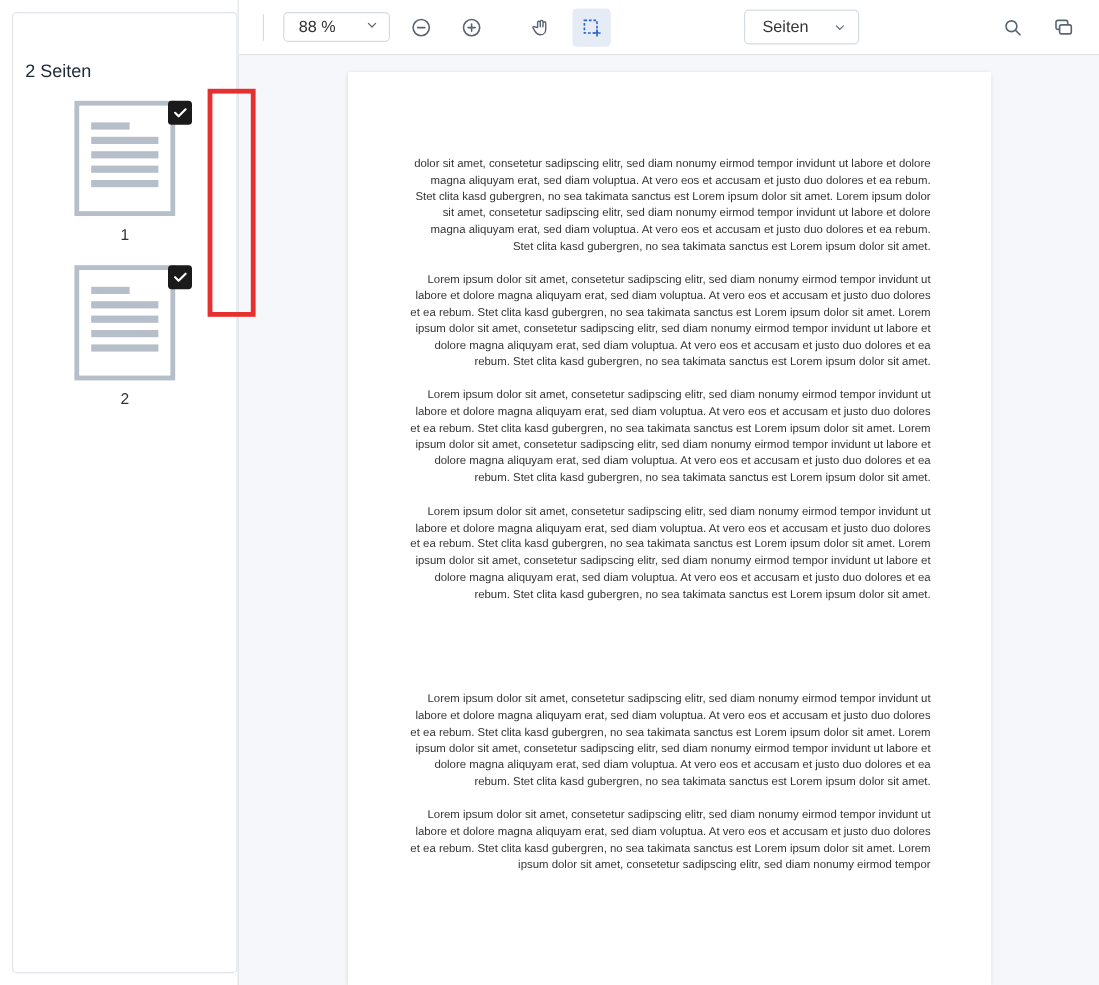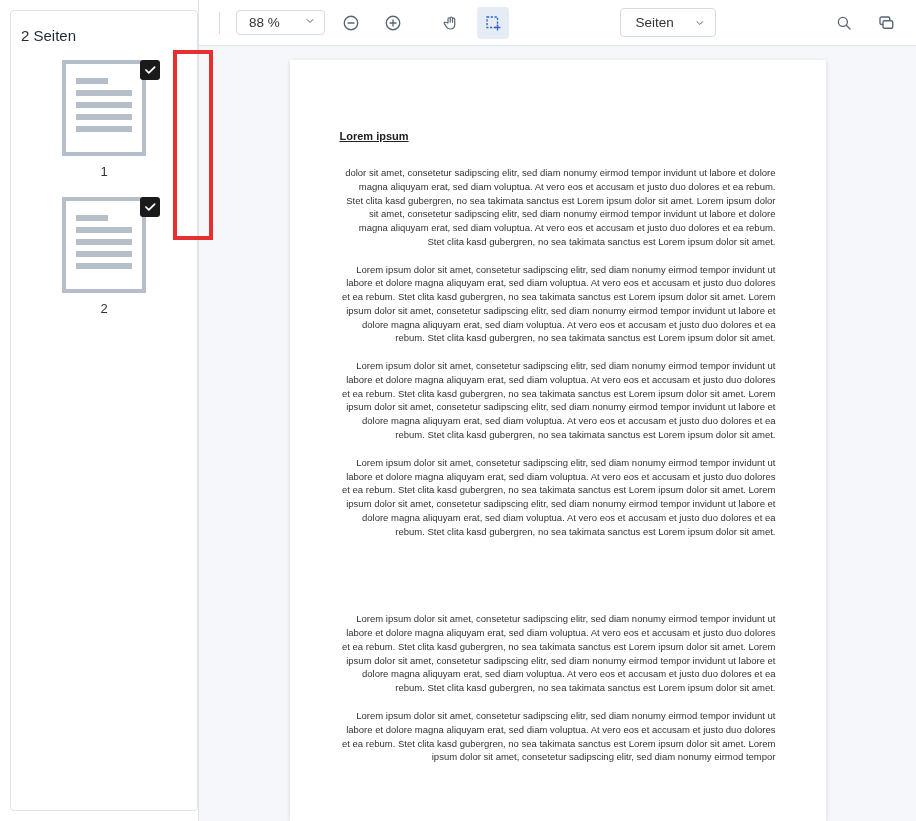--- a/index.html
+++ b/index.html
@@ -2,21 +2,21 @@
 <html><head>
 <meta charset="utf-8">
 <style>
   * { box-sizing: border-box; margin: 0; padding: 0; }
   html, body { width: 916px; height: 821px; font-family: -apple-system, BlinkMacSystemFont, "Segoe UI", Arial, sans-serif; background: #fff; overflow: hidden; }
   .app { display: flex; width: 100%; height: 100%; }
 
   
   .sidebar { width: 198px; height: 100%; background: #fff; border-right: none; display: flex; flex-direction: column; padding: 10px 0 10px 10px; }
   .sidebar-inner { border: 1px solid #e0e4e8; border-radius: 4px; flex: 1; padding: 10px 4px; }
-  .pages-title { font-size: 15px; color: #1f2937; padding: 6px 6px 14px 6px; }
+  .pages-title { font-size: 15px; color: #1f2937; padding: 6px 6px 14px 6px; margin-top: 24px; }
   .thumb-list { display: flex; flex-direction: column; align-items: center; gap: 16px; }
   .thumb-wrap { display: flex; flex-direction: column; align-items: center; position: relative; }
   .thumb { width: 92px; height: 100px; position: relative; }
   .thumb svg { display: block; }
   .thumb-checkbox { position: absolute; top: 2px; right: -10px; width: 20px; height: 20px; background: #1a1a1a; border-radius: 3px; display: flex; align-items: center; justify-content: center; z-index: 3; }
   .thumb-checkbox svg { width: 14px; height: 14px; }
   .thumb-label { font-size: 13px; color: #333; margin-top: 6px; }
   .highlights { position: absolute; right: -20px; top: -8px; width: 40px; height: 190px; border: 4px solid #e5302f; z-index: 2; }
 
   
@@ -154,21 +154,20 @@
       <div class="icon-btn">
         <svg viewBox="0 0 24 24">
             <rect x="4" y="4" width="13" height="10" rx="2" stroke="#5b6572" stroke-width="1.8" fill="none"></rect>
             <rect x="8" y="9" width="13" height="10" rx="2" stroke="#5b6572" stroke-width="1.8" fill="#fff"></rect>
           </svg>
       </div>
     </div>
 
     <div class="doc-scroll">
       <div class="page">
-        <div class="doc-title">Lorem ipsum</div>
         <div class="para">dolor sit amet, consetetur sadipscing elitr, sed diam nonumy eirmod tempor invidunt ut labore et dolore magna aliquyam erat, sed diam voluptua. At vero eos et accusam et justo duo dolores et ea rebum. Stet clita kasd gubergren, no sea takimata sanctus est Lorem ipsum dolor sit amet. Lorem ipsum dolor sit amet, consetetur sadipscing elitr, sed diam nonumy eirmod tempor invidunt ut labore et dolore magna aliquyam erat, sed diam voluptua. At vero eos et accusam et justo duo dolores et ea rebum. Stet clita kasd gubergren, no sea takimata sanctus est Lorem ipsum dolor sit amet.</div>
         <div class="para">Lorem ipsum dolor sit amet, consetetur sadipscing elitr, sed diam nonumy eirmod tempor invidunt ut labore et dolore magna aliquyam erat, sed diam voluptua. At vero eos et accusam et justo duo dolores et ea rebum. Stet clita kasd gubergren, no sea takimata sanctus est Lorem ipsum dolor sit amet. Lorem ipsum dolor sit amet, consetetur sadipscing elitr, sed diam nonumy eirmod tempor invidunt ut labore et dolore magna aliquyam erat, sed diam voluptua. At vero eos et accusam et justo duo dolores et ea rebum. Stet clita kasd gubergren, no sea takimata sanctus est Lorem ipsum dolor sit amet.</div>
         <div class="para">Lorem ipsum dolor sit amet, consetetur sadipscing elitr, sed diam nonumy eirmod tempor invidunt ut labore et dolore magna aliquyam erat, sed diam voluptua. At vero eos et accusam et justo duo dolores et ea rebum. Stet clita kasd gubergren, no sea takimata sanctus est Lorem ipsum dolor sit amet. Lorem ipsum dolor sit amet, consetetur sadipscing elitr, sed diam nonumy eirmod tempor invidunt ut labore et dolore magna aliquyam erat, sed diam voluptua. At vero eos et accusam et justo duo dolores et ea rebum. Stet clita kasd gubergren, no sea takimata sanctus est Lorem ipsum dolor sit amet.</div>
         <div class="para">Lorem ipsum dolor sit amet, consetetur sadipscing elitr, sed diam nonumy eirmod tempor invidunt ut labore et dolore magna aliquyam erat, sed diam voluptua. At vero eos et accusam et justo duo dolores et ea rebum. Stet clita kasd gubergren, no sea takimata sanctus est Lorem ipsum dolor sit amet. Lorem ipsum dolor sit amet, consetetur sadipscing elitr, sed diam nonumy eirmod tempor invidunt ut labore et dolore magna aliquyam erat, sed diam voluptua. At vero eos et accusam et justo duo dolores et ea rebum. Stet clita kasd gubergren, no sea takimata sanctus est Lorem ipsum dolor sit amet.</div>
         <div class="big-gap"></div>
         <div class="para">Lorem ipsum dolor sit amet, consetetur sadipscing elitr, sed diam nonumy eirmod tempor invidunt ut labore et dolore magna aliquyam erat, sed diam voluptua. At vero eos et accusam et justo duo dolores et ea rebum. Stet clita kasd gubergren, no sea takimata sanctus est Lorem ipsum dolor sit amet. Lorem ipsum dolor sit amet, consetetur sadipscing elitr, sed diam nonumy eirmod tempor invidunt ut labore et dolore magna aliquyam erat, sed diam voluptua. At vero eos et accusam et justo duo dolores et ea rebum. Stet clita kasd gubergren, no sea takimata sanctus est Lorem ipsum dolor sit amet.</div>
         <div class="para">Lorem ipsum dolor sit amet, consetetur sadipscing elitr, sed diam nonumy eirmod tempor invidunt ut labore et dolore magna aliquyam erat, sed diam voluptua. At vero eos et accusam et justo duo dolores et ea rebum. Stet clita kasd gubergren, no sea takimata sanctus est Lorem ipsum dolor sit amet. Lorem ipsum dolor sit amet, consetetur sadipscing elitr, sed diam nonumy eirmod tempor</div>
       </div>
     </div>
   </div>

